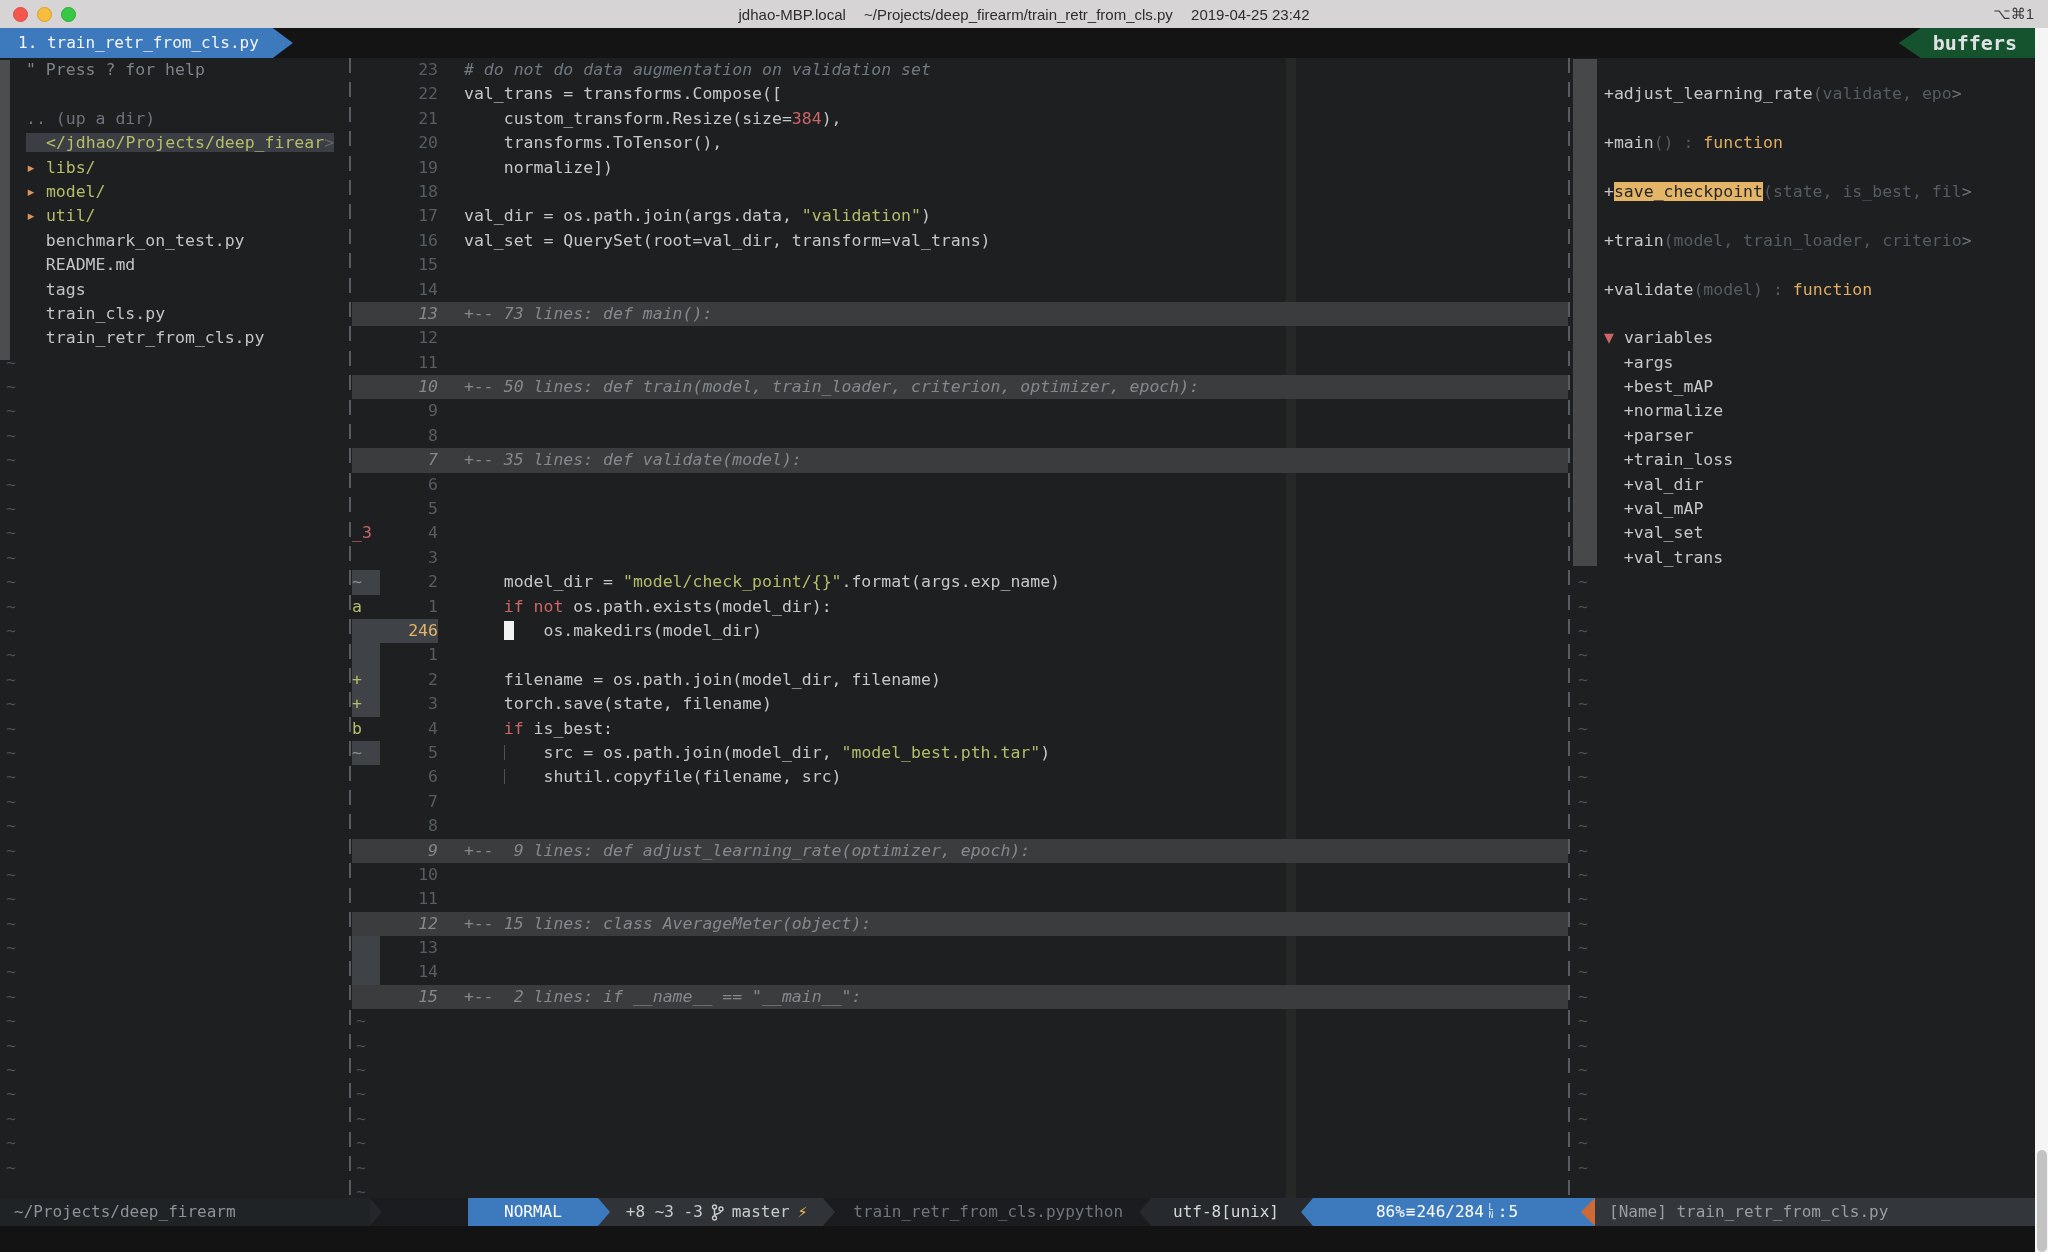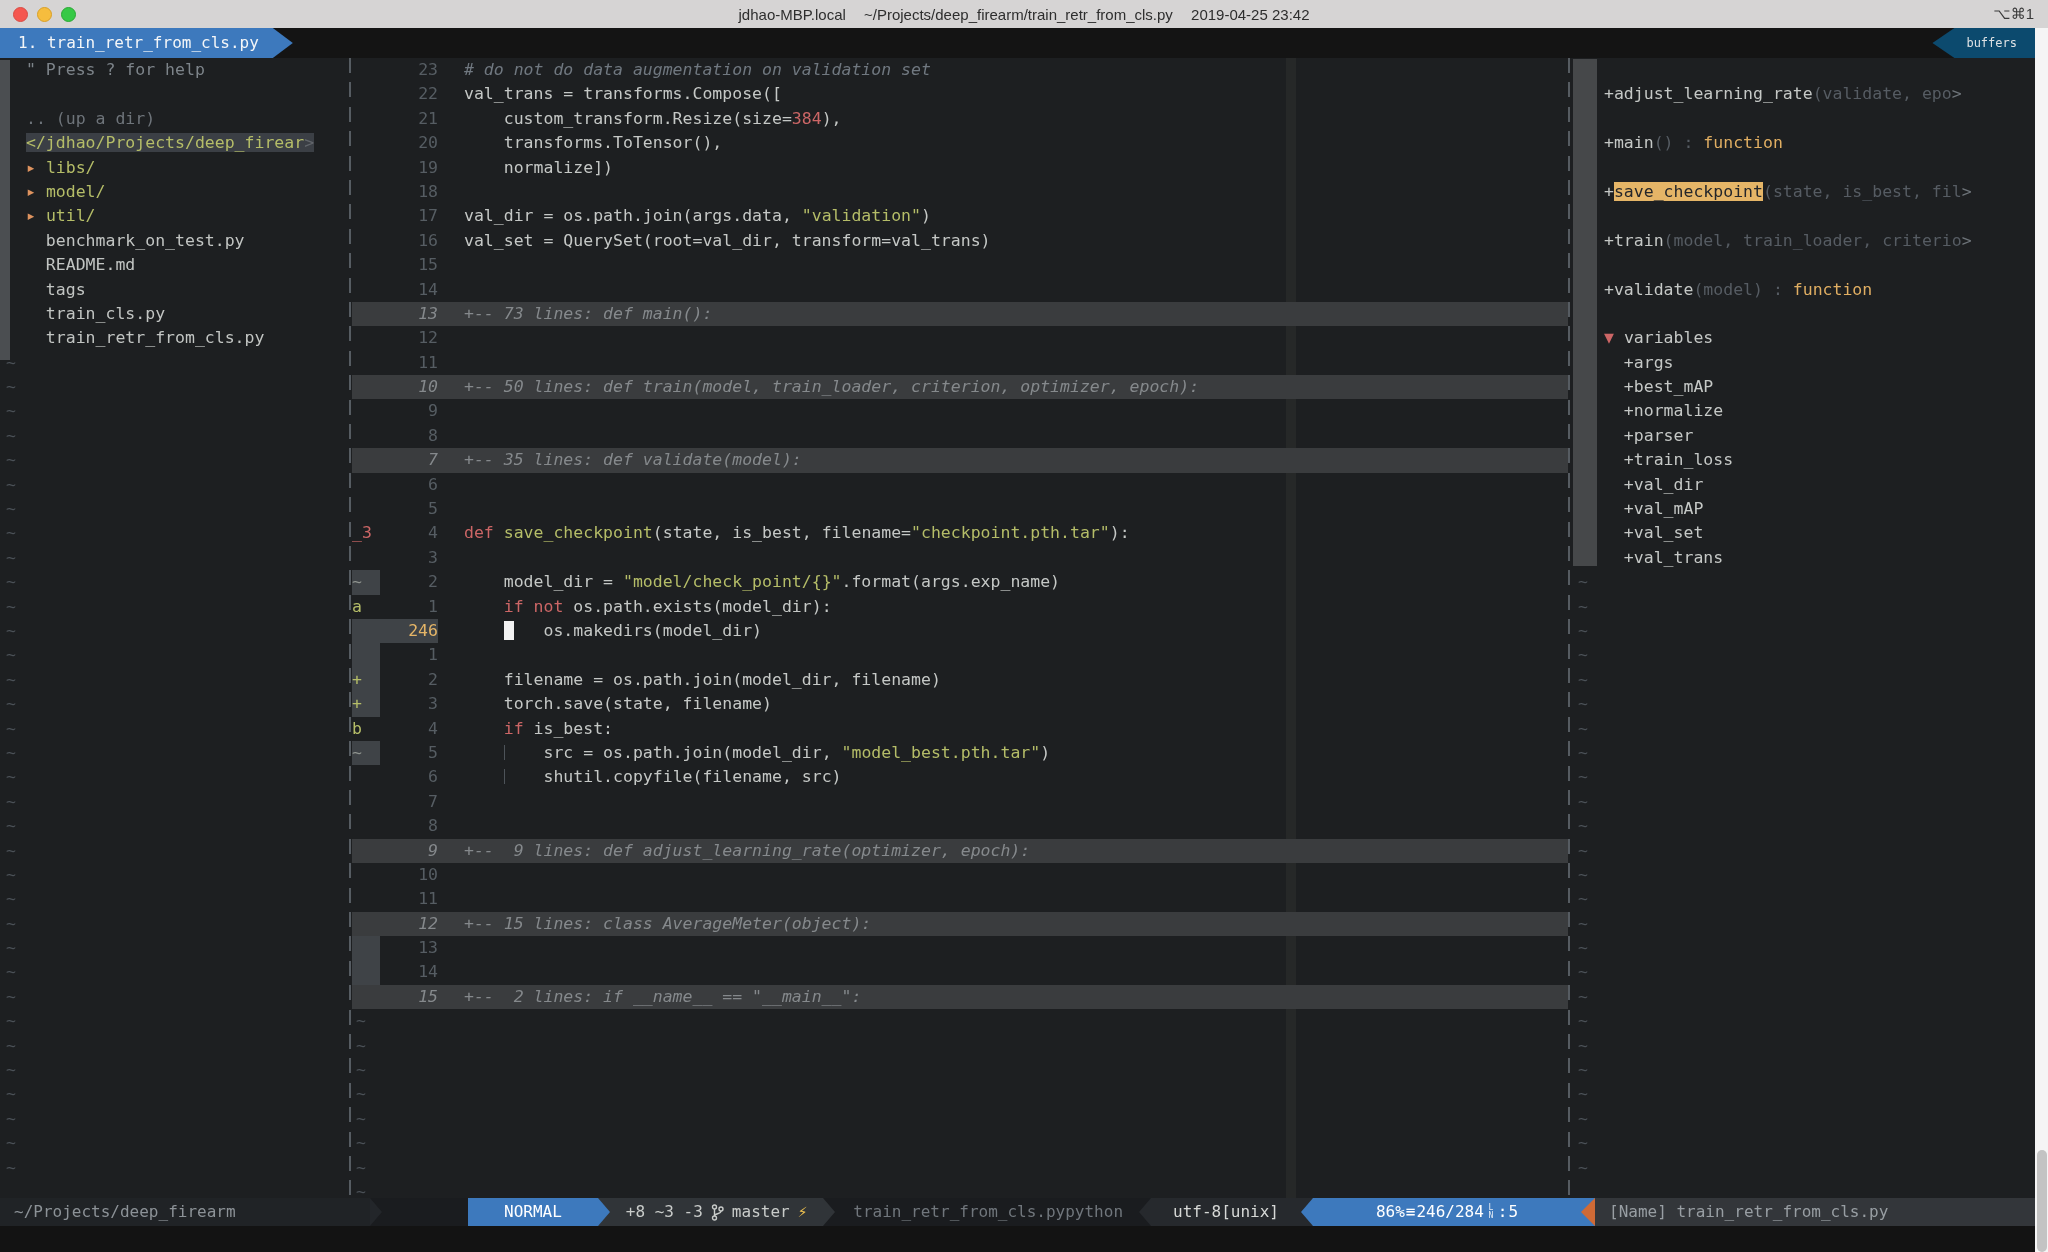--- a/index.html
+++ b/index.html
@@ -15,38 +15,38 @@
   .light.y{background:#f6bd3e;border:1px solid #d9a027;}
   .light.g{background:#36c946;border:1px solid #2aa834;}
   .mb-title{position:absolute;left:0;right:0;text-align:center;font-weight:500;}
   .mb-title span{margin:0 7px;}
   .mb-right{position:absolute;right:14px;color:#3a3a3a;}
   
   .tabline{position:absolute;left:0;top:28px;width:2048px;height:30px;background:#141414;}
   .tab{position:absolute;left:0;top:0;height:30px;line-height:30px;padding:0 34px 0 18px;
        background:#3d79bd;color:#f4f6f8;font-size:16px;
        clip-path:polygon(0 0,calc(100% - 20px) 0,100% 50%,calc(100% - 20px) 100%,0 100%);}
-  .buffers{position:absolute;right:13px;top:0;height:30px;line-height:30px;background:#0c4a6e;
-           color:#dfe2e4;padding:0 18px 0 34px;font-size:12px;
-           clip-path:polygon(22px 0,100% 0,100% 100%,22px 100%,0 50%);}
+  .buffers{position:absolute;right:13px;top:0;height:30px;line-height:30px;background:#14532d;
+           color:#dfe2e4;padding:0 18px 0 34px;font-size:20px;
+           clip-path:polygon(22px 0,100% 0,100% 100%,22px 100%,0 50%);font-weight:bold;}
   
   .main{position:absolute;left:0;top:58px;width:2048px;height:1140px;background:#1d1f21;overflow:hidden;}
   .win{position:absolute;top:0;height:1140px;overflow:hidden;line-height:24.4px;}
   .row{height:24.4px;white-space:pre;}
   
   .vsep{position:absolute;top:0;width:2px;height:1140px;
         background:repeating-linear-gradient(180deg,#565c62 0 15px,transparent 15px 24.4px);}
   
   #nerdtree{left:0;width:348px;}
   .nt-thumb{position:absolute;left:0;top:2px;width:10px;height:300px;background:#4b4e51;}
   #nerdtree .row{padding-left:26px;}
   .nt-help{color:#7d848a;}
   .nt-dim{color:#6e747a;}
   .nt-rootbg{background:#3b3f45;}
-  .nt-rootname{color:#b5bd68;}
+  .nt-rootname{color:#b5bd68;padding-left:20px;}
   .nt-trunc{color:#62666b;}
   .nt-arrow{color:#de935f;}
   .nt-dir{color:#b5bd68;}
   .nt-file{color:#c2c5c3;}
   #nerdtree .trow{padding-left:6px;color:#4b5157;}
   
   #codewin{left:352px;width:1216px;}
   .colorcol{position:absolute;left:934px;top:0;width:10px;height:1140px;background:rgba(225,225,170,0.05);}
   .crow{height:24.4px;display:flex;white-space:pre;position:relative;}
   .crow.fold{background:#3a3c3e;}
@@ -192,21 +192,21 @@
         <div class="crow"><span class="sg"></span><span class="lnum">14</span><span class="ctext"></span></div>
         <div class="crow fold"><span class="sg"></span><span class="lnum">13</span><span class="ctext">+-- 73 lines: def main():</span></div>
         <div class="crow"><span class="sg"></span><span class="lnum">12</span><span class="ctext"></span></div>
         <div class="crow"><span class="sg"></span><span class="lnum">11</span><span class="ctext"></span></div>
         <div class="crow fold"><span class="sg"></span><span class="lnum">10</span><span class="ctext">+-- 50 lines: def train(model, train_loader, criterion, optimizer, epoch):</span></div>
         <div class="crow"><span class="sg"></span><span class="lnum">9</span><span class="ctext"></span></div>
         <div class="crow"><span class="sg"></span><span class="lnum">8</span><span class="ctext"></span></div>
         <div class="crow fold"><span class="sg"></span><span class="lnum">7</span><span class="ctext">+-- 35 lines: def validate(model):</span></div>
         <div class="crow"><span class="sg"></span><span class="lnum">6</span><span class="ctext"></span></div>
         <div class="crow"><span class="sg"></span><span class="lnum">5</span><span class="ctext"></span></div>
-        <div class="crow"><span class="sg red">_3</span><span class="lnum">4</span><span class="ctext"><span class="k">def</span><span class="p"> </span><span class="f">save_checkpoint</span><span class="p">(state, is_best, filename=</span><span class="s">"checkpoint.pth.tar"</span><span class="p">):</span></span></div>
+        <div class="crow"><span class="sg red">_3</span><span class="lnum">4</span></div>
         <div class="crow"><span class="sg"></span><span class="lnum">3</span><span class="ctext"></span></div>
         <div class="crow"><span class="sg sgbg ">~</span><span class="lnum">2</span><span class="ctext"><span class="p">    model_dir = </span><span class="s">"model/check_point/{}"</span><span class="p">.format(args.exp_name)</span></span></div>
         <div class="crow"><span class="sg green">a</span><span class="lnum">1</span><span class="ctext"><span class="p">    </span><span class="k">if</span><span class="p"> </span><span class="k">not</span><span class="p"> os.path.exists(model_dir):</span></span></div>
         <div class="crow"><span class="sg sgbg curnum"></span><span class="lnum curnum">246</span><span class="ctext"><span class="p">    </span><span class="cur"> </span><span class="p">   os.makedirs(model_dir)</span></span></div>
         <div class="crow"><span class="sg sgbg"></span><span class="lnum">1</span><span class="ctext"></span></div>
         <div class="crow"><span class="sg sgbg green">+</span><span class="lnum">2</span><span class="ctext"><span class="p">    filename = os.path.join(model_dir, filename)</span></span></div>
         <div class="crow"><span class="sg sgbg green">+</span><span class="lnum">3</span><span class="ctext"><span class="p">    torch.save(state, filename)</span></span></div>
         <div class="crow"><span class="sg green">b</span><span class="lnum">4</span><span class="ctext"><span class="p">    </span><span class="k">if</span><span class="p"> is_best:</span></span></div>
         <div class="crow"><span class="sg sgbg ">~</span><span class="lnum">5</span><span class="ctext"><span class="p">    </span><span class="ig"> </span><span class="p">   src = os.path.join(model_dir, </span><span class="s">"model_best.pth.tar"</span><span class="p">)</span></span></div>
         <div class="crow"><span class="sg"></span><span class="lnum">6</span><span class="ctext"><span class="p">    </span><span class="ig"> </span><span class="p">   shutil.copyfile(filename, src)</span></span></div>

